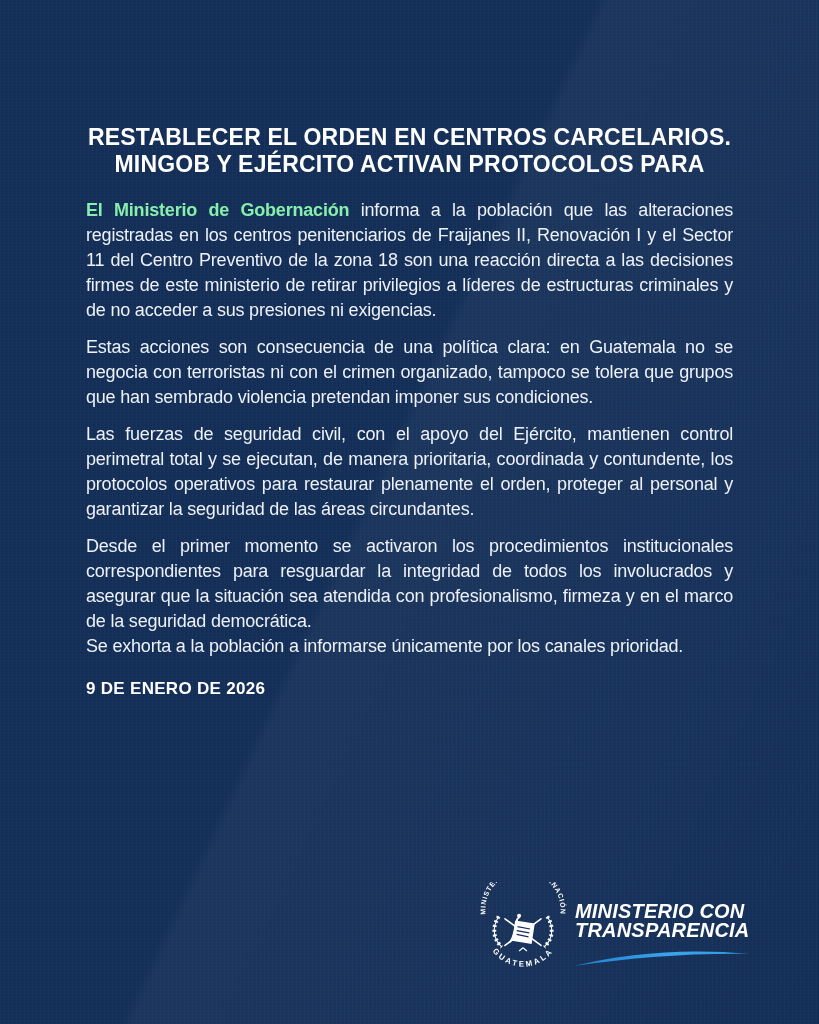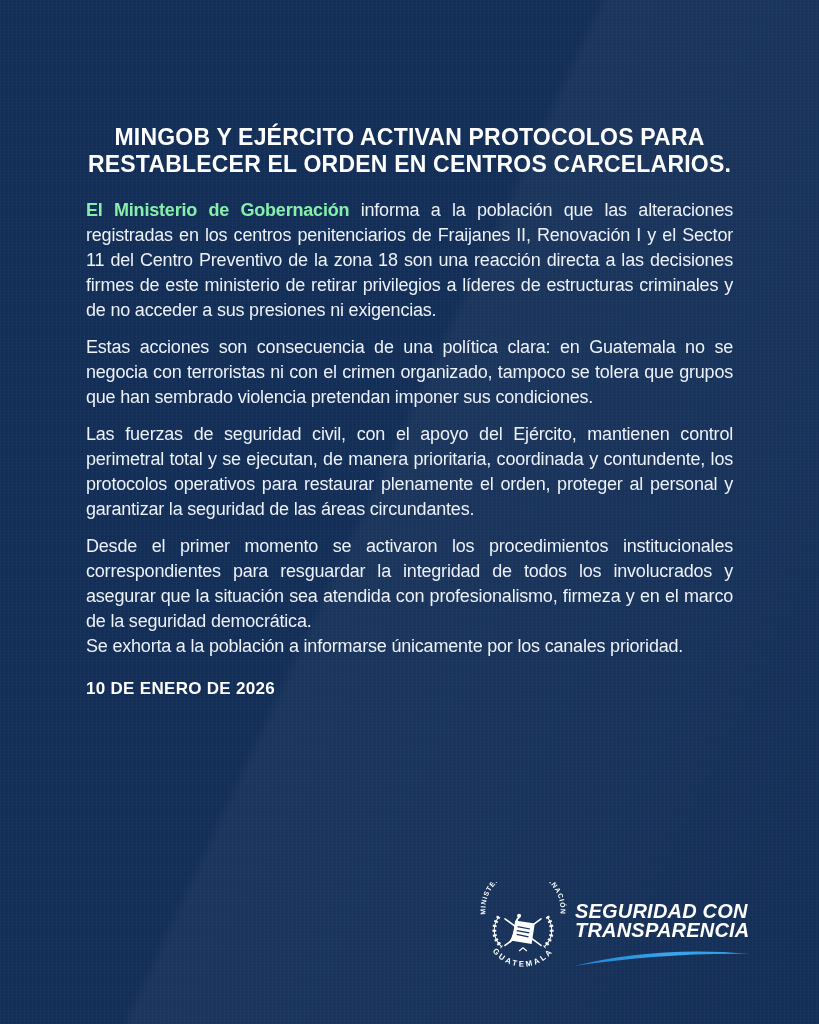--- a/index.html
+++ b/index.html
@@ -48,33 +48,33 @@
   .slogan span{display:block;}
   .swoosh{position:absolute;left:572px;top:946px;z-index:3;}
 </style>
 </head>
 <body>
 
 <div class="page">
 
   <div class="content">
     <h1 class="title">
+      <span>RESTABLECER EL ORDEN EN CENTROS CARCELARIOS.</span>
       <span>MINGOB Y EJÉRCITO ACTIVAN PROTOCOLOS PARA</span>
-      <span>RESTABLECER EL ORDEN EN CENTROS CARCELARIOS.</span>
     </h1>
 
     <div class="body-copy">
       <p><strong>El Ministerio de Gobernación</strong> <span>informa a la población que las alteraciones registradas en los centros penitenciarios de Fraijanes II, Renovación I y el Sector 11 del Centro Preventivo de la zona 18 son una reacción directa a las decisiones firmes de este ministerio de retirar privilegios a líderes de estructuras criminales y de no acceder a sus presiones ni exigencias.</span></p>
       <p>Estas acciones son consecuencia de una política clara: en Guatemala no se negocia con terroristas ni con el crimen organizado, tampoco se tolera que grupos que han sembrado violencia pretendan imponer sus condiciones.</p>
       <p>Las fuerzas de seguridad civil, con el apoyo del Ejército, mantienen control perimetral total y se ejecutan, de manera prioritaria, coordinada y contundente, los protocolos operativos para restaurar plenamente el orden, proteger al personal y garantizar la seguridad de las áreas circundantes.</p>
       <p class="no-gap">Desde el primer momento se activaron los procedimientos institucionales correspondientes para resguardar la integridad de todos los involucrados y asegurar que la situación sea atendida con profesionalismo, firmeza y en el marco de la seguridad democrática.</p>
       <p>Se exhorta a la población a informarse únicamente por los canales prioridad.</p>
     </div>
 
-    <div class="date">10 DE ENERO DE 2026</div>
+    <div class="date">9 DE ENERO DE 2026</div>
   </div>
 
   <svg class="seal" viewBox="0 0 120 120" aria-hidden="true">
     <defs>
       <path id="arcTop" d="M 13.6,47.6 A 48,48 0 1 1 106.4,47.6" fill="none"></path>
       <path id="arcBottom" d="M 20.7,87.5 A 48,48 0 0 0 99.3,87.5" fill="none"></path>
     </defs>
     <g fill="#ffffff">
       <text font-size="8.8" font-weight="bold" letter-spacing="1.1" font-family="Liberation Sans, sans-serif">
         <textPath href="#arcTop" startOffset="50%" text-anchor="middle">MINISTERIO DE GOBERNACIÓN</textPath>
@@ -98,21 +98,21 @@
 
       <circle cx="55" cy="43" r="2.6" fill="#ffffff"></circle>
       <path d="M55,45 C51,48 51,53 55,55" stroke="#ffffff" stroke-width="2.4" fill="none" stroke-linecap="round"></path>
       <path d="M53,54 C47,62 49,70 43,77" stroke="#ffffff" stroke-width="1.8" fill="none" stroke-linecap="round"></path>
 
       <path d="M55,88 L60,84 L65,88" stroke="#ffffff" stroke-width="1.5" fill="none"></path>
     </g>
   </svg>
 
   <div class="slogan">
-    <span>SEGURIDAD CON</span>
+    <span>MINISTERIO CON</span>
     <span>TRANSPARENCIA</span>
   </div>
 
   <svg class="swoosh" width="180" height="22" viewBox="0 0 180 22" aria-hidden="true">
     <defs>
       <linearGradient id="swg" x1="0" y1="0" x2="1" y2="0">
         <stop offset="0" stop-color="#1f83d4"></stop>
         <stop offset="0.55" stop-color="#3aa4ec"></stop>
         <stop offset="1" stop-color="#2e9ce6"></stop>
       </linearGradient>

